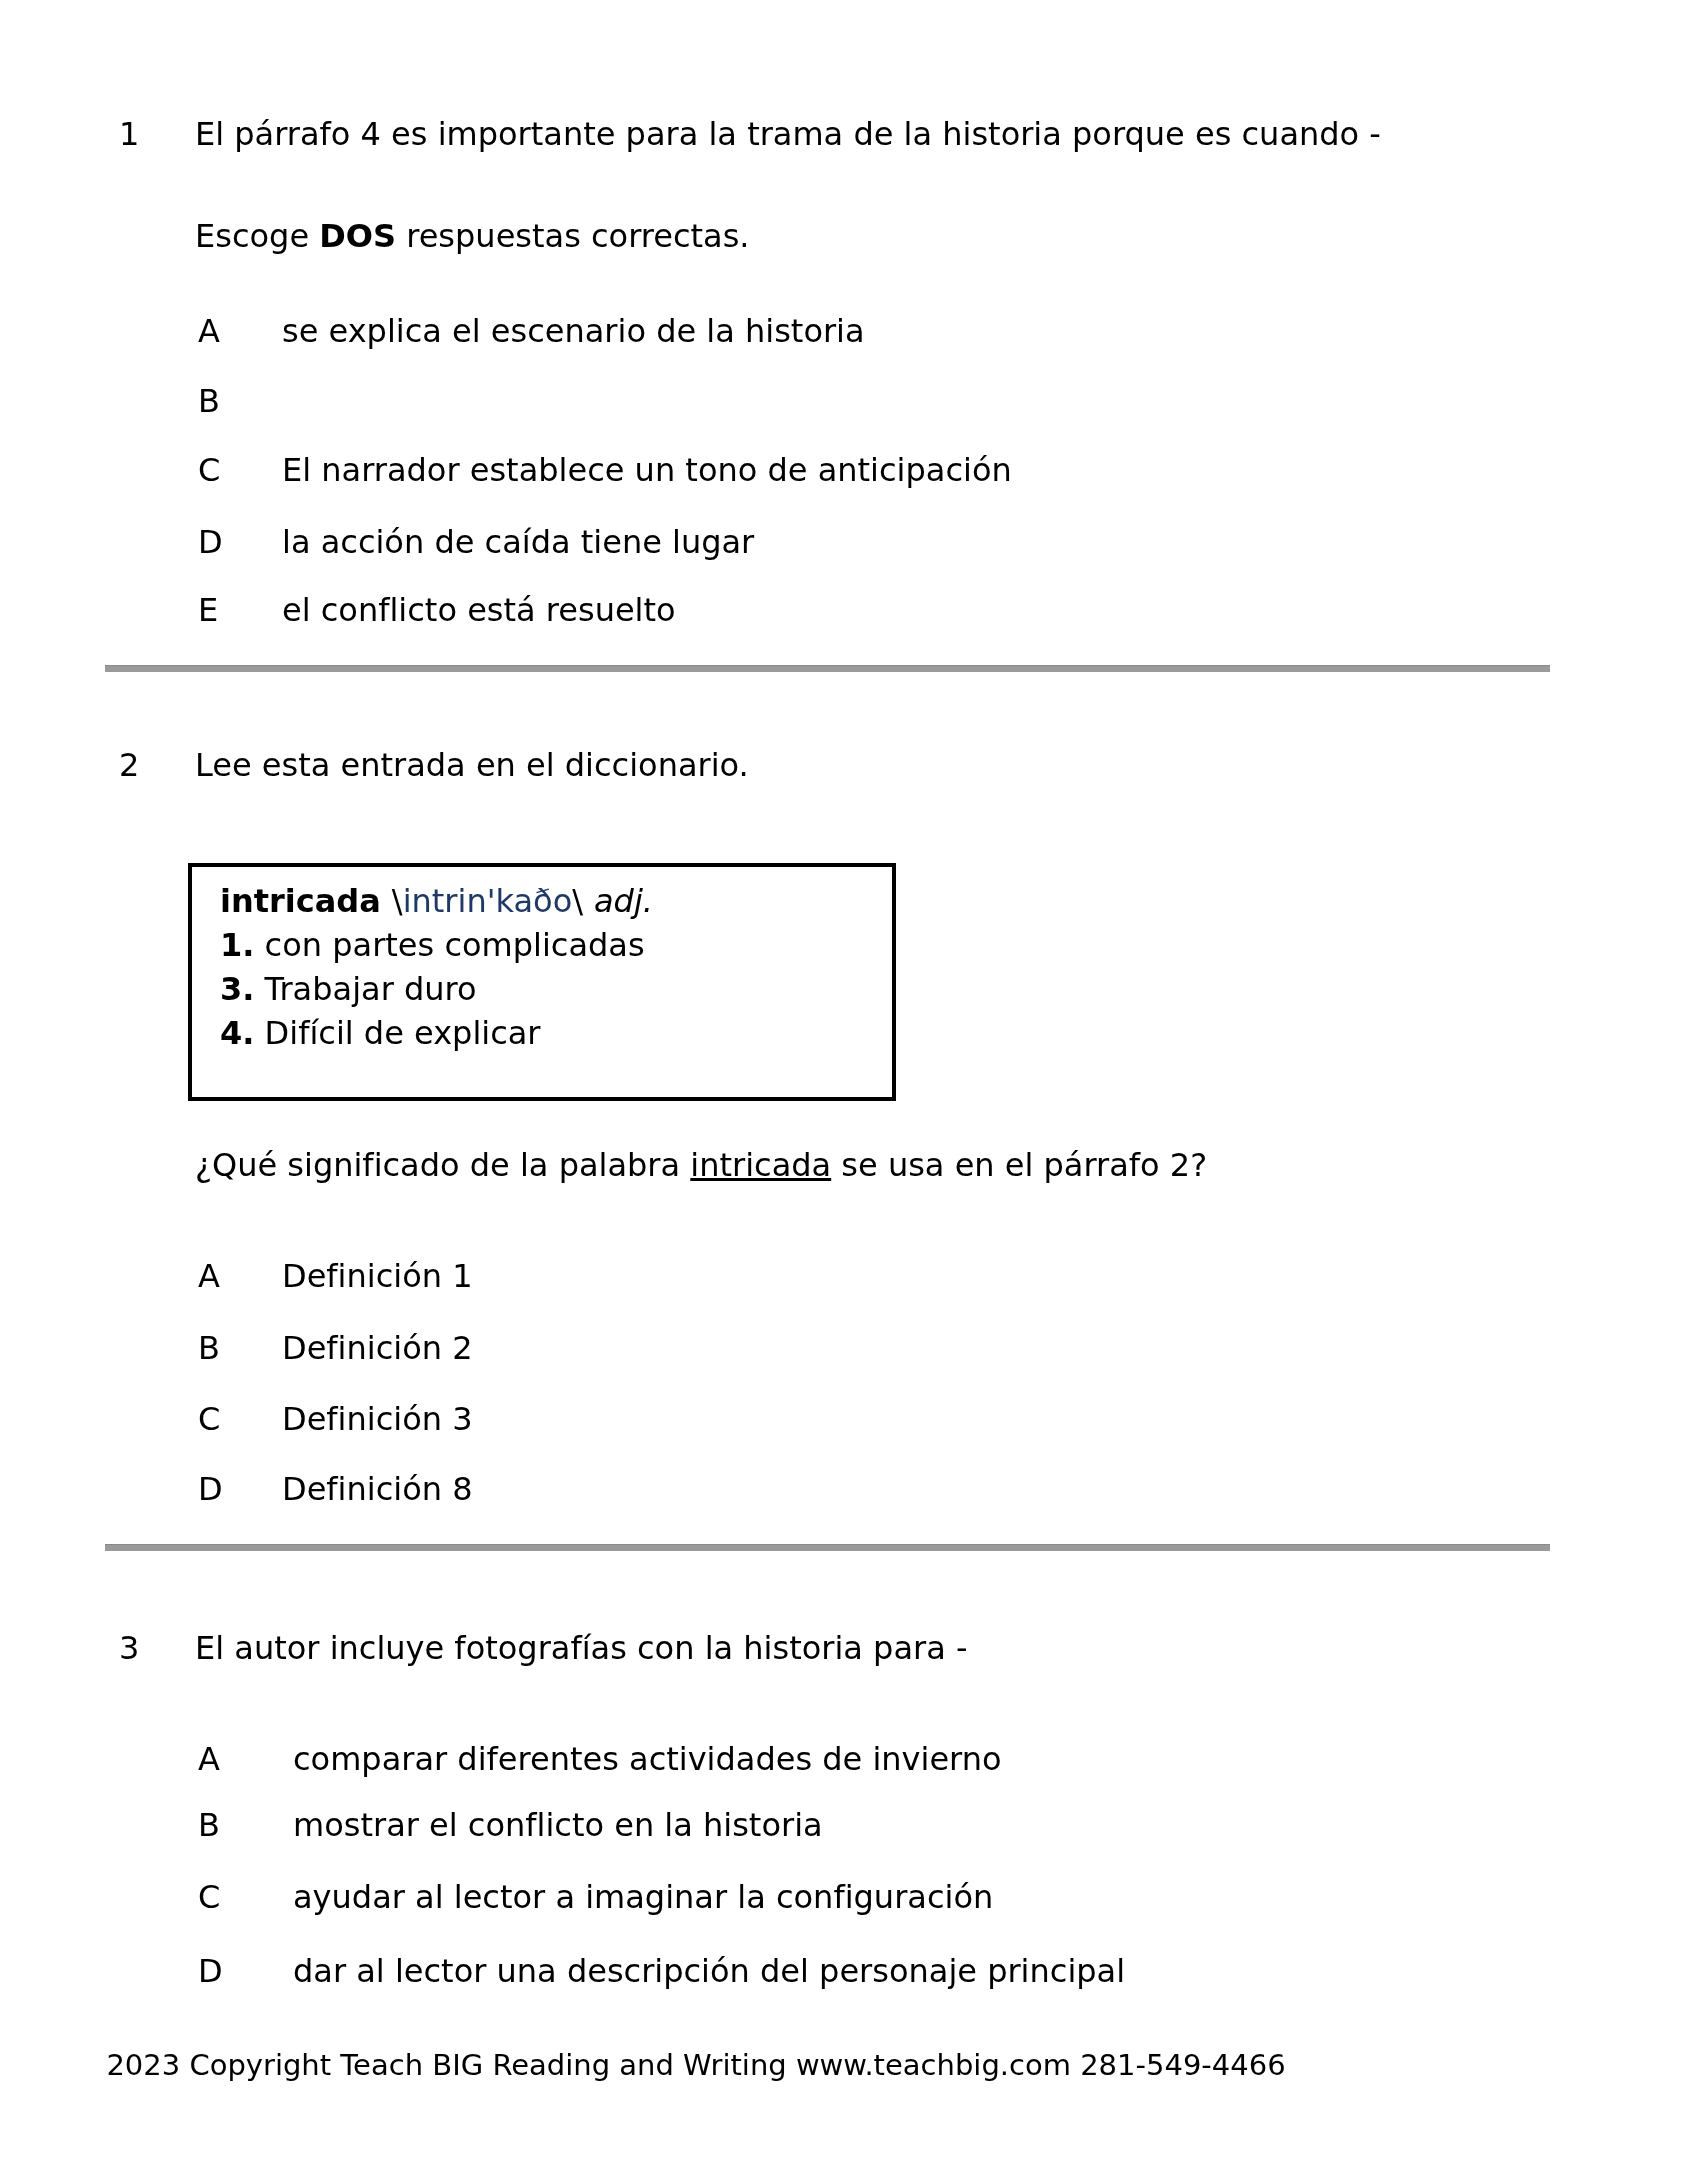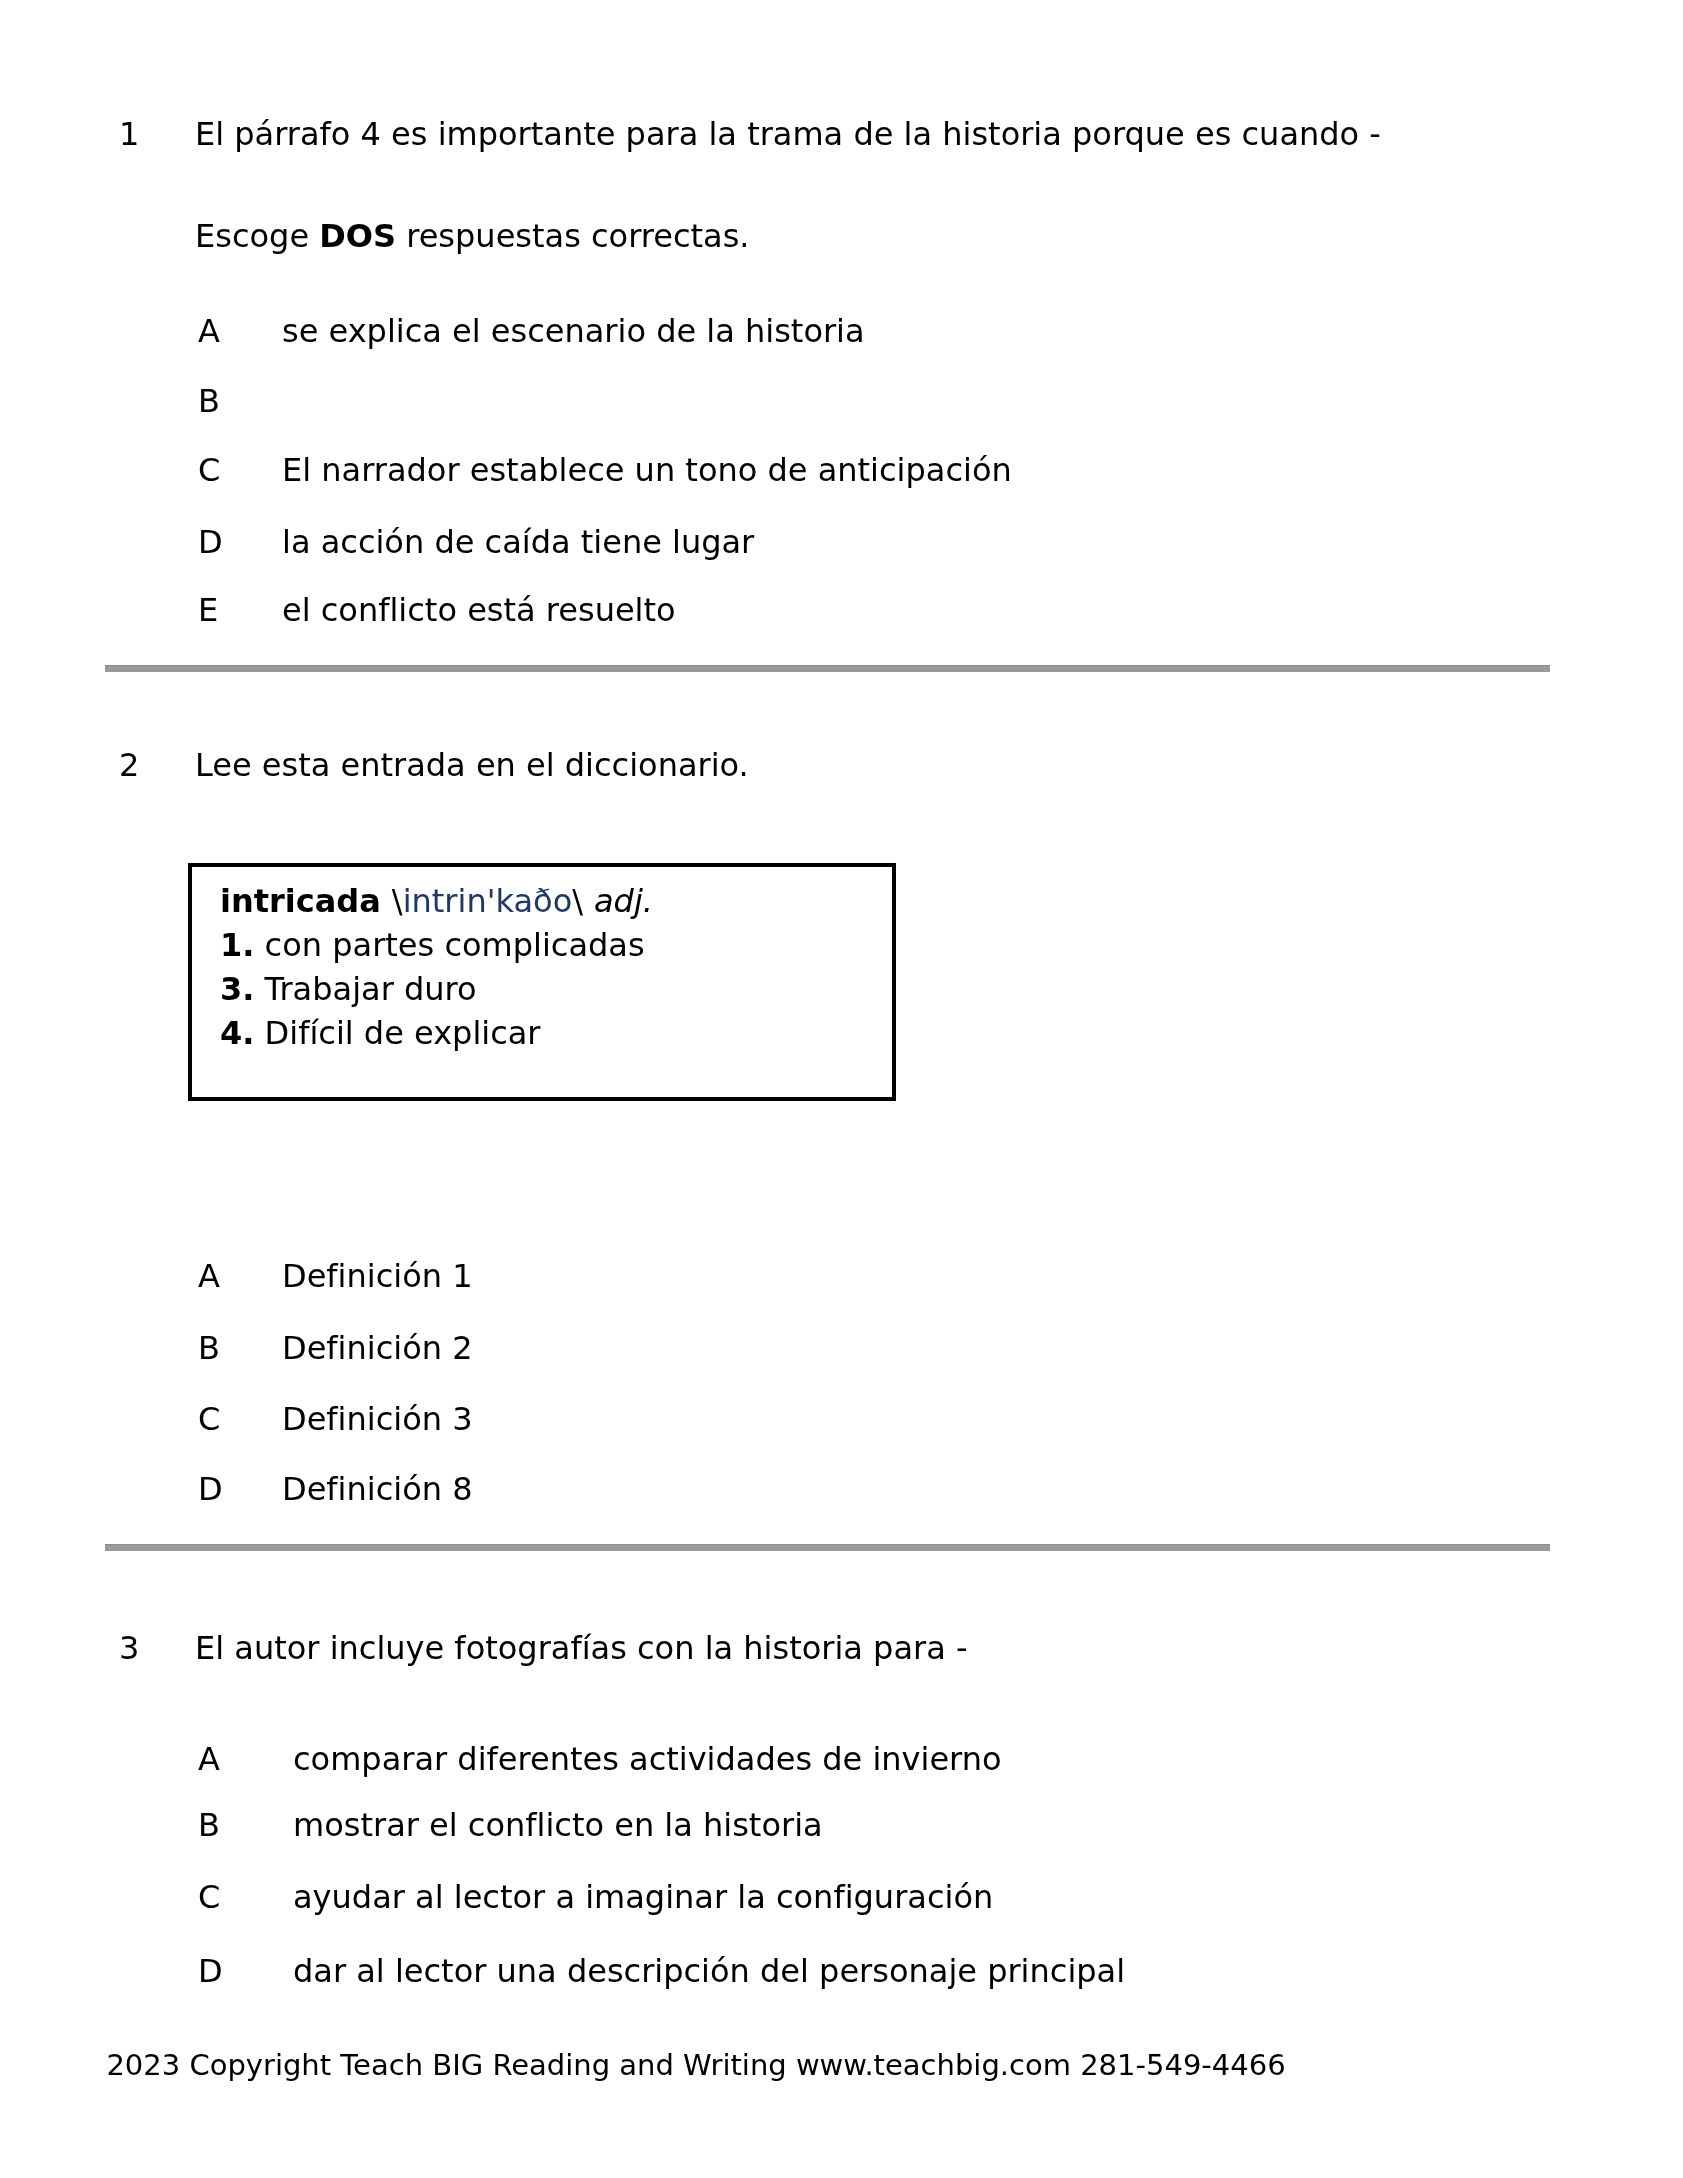--- a/index.html
+++ b/index.html
@@ -84,20 +84,23 @@
     <div>
       <span class="bold">3.</span>
       <span>Trabajar duro</span>
     </div>
     <div>
       <span class="bold">4.</span>
       <span>Difícil de explicar</span>
     </div>
   </div>
 
+  <div class="abs instr" style="top:1145px;">
+    <span>¿Qué significado de la palabra </span><span class="underline">intricada</span><span> se usa en el párrafo 2?</span>
+  </div>
 
   <div class="abs opt" style="top:1256px;">
     <span class="letter">A</span>
     <span>Definición 1</span>
   </div>
   <div class="abs opt" style="top:1328px;">
     <span class="letter">B</span>
     <span>Definición 2</span>
   </div>
   <div class="abs opt" style="top:1399px;">

